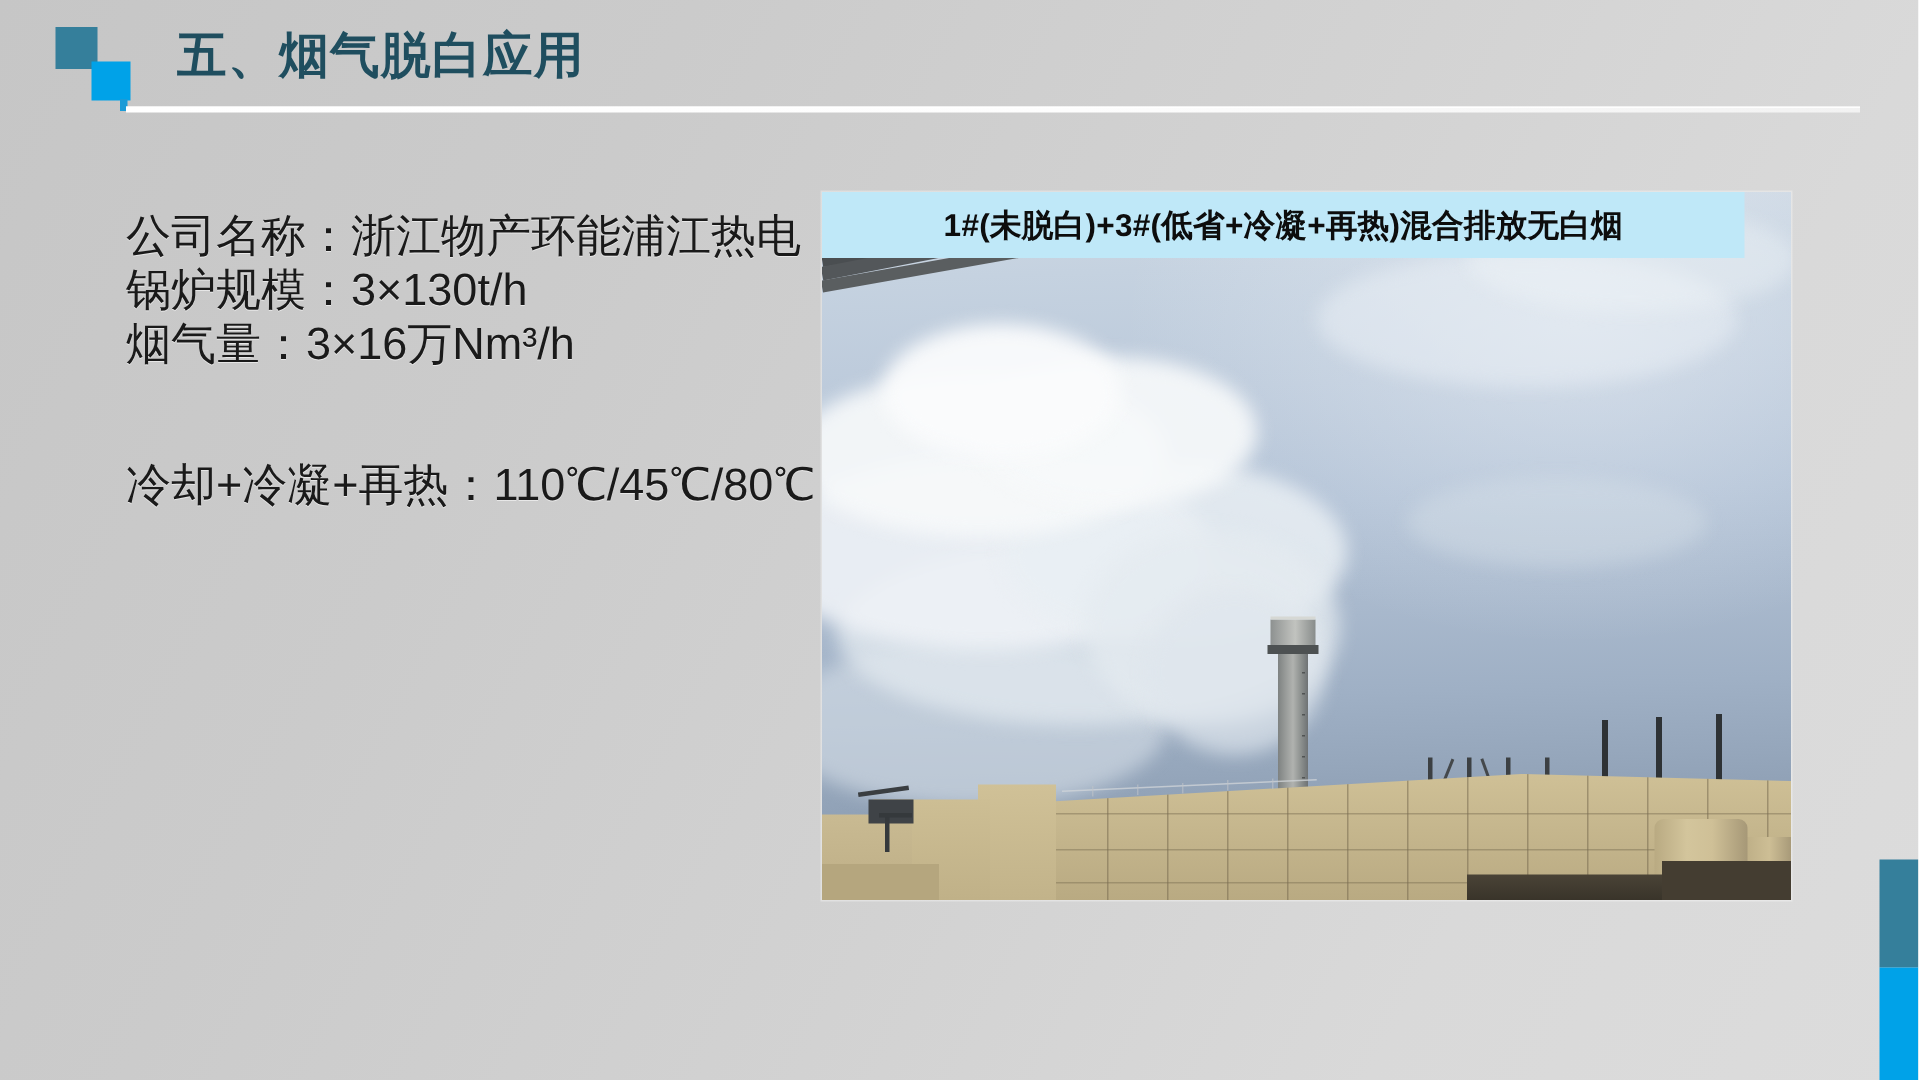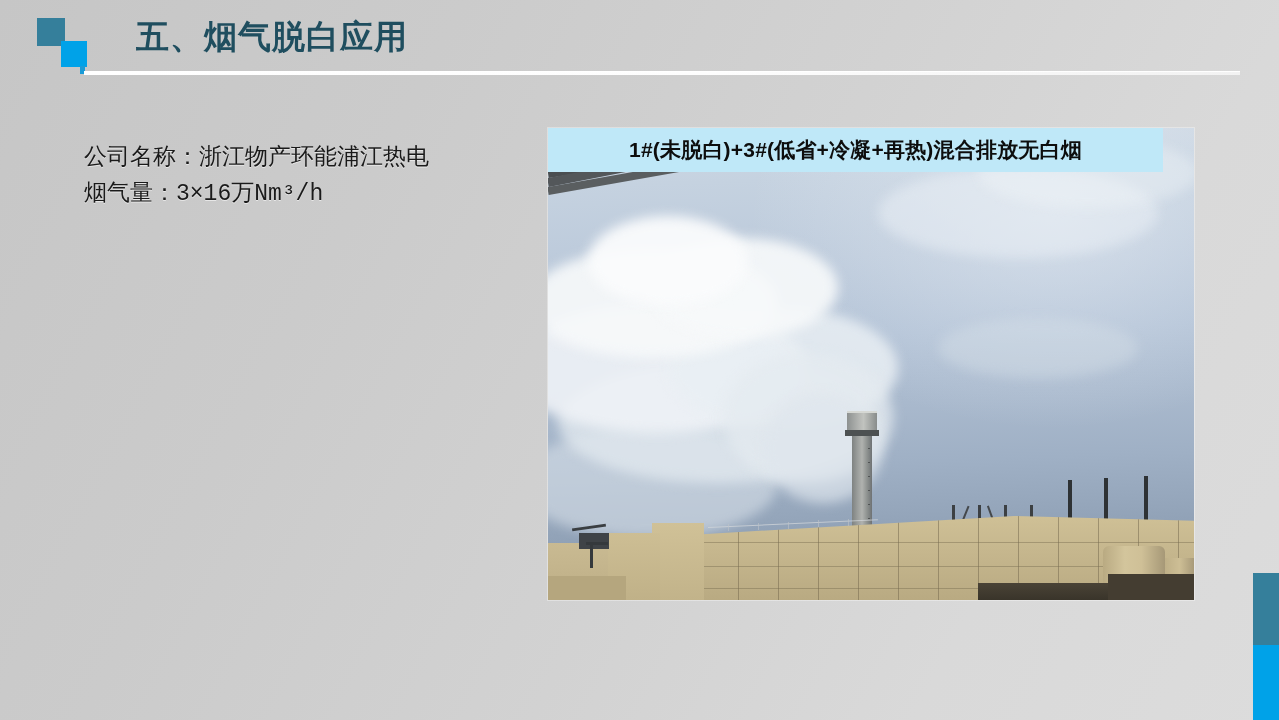--- a/index.html
+++ b/index.html
@@ -44,21 +44,20 @@
   #slide-title {
     position: absolute;
     left: 118px; top: 15px;
     font-family: "Liberation Sans", "DejaVu Sans", sans-serif;
     font-size: 33px;
     font-weight: bold;
     color: #1f4e5f;
     letter-spacing: 1px;
     white-space: nowrap;
     line-height: 44px;
-    margin-left: 18px;
   }
   #title-rule {
     position: absolute;
     left: 84px; top: 71px;
     width: 1156px; height: 3px;
     background: linear-gradient(90deg, #ffffff 0%, #fdfdfd 55%, #f2f2f2 100%);
     border-top: 1px solid rgba(255,255,255,0.9);
   }
   #title-rule-tick {
     position: absolute;
@@ -67,22 +66,22 @@
     background: #1a9bd7;
   }
 
   
   #left-col {
     position: absolute;
     left: 84px; top: 140px;
     width: 430px;
   }
   .text-line {
-    font-family: Liberation Mono, monospace;
-    font-size: 23px;
+    font-family: Liberation Sans, sans-serif;
+    font-size: 30px;
     color: #1a1a1a;
     line-height: 36px;
     white-space: nowrap;
     text-shadow: 0 1px 0 rgba(255,255,255,0.55);
   }
   #left-group-2 {
     margin-top: 58px;
   }
 
   
@@ -360,23 +359,25 @@
     <div class="deco-sq deco-sq-teal"></div>
     <div class="deco-sq deco-sq-blue"></div>
     <div id="slide-title">五、烟气脱白应用</div>
     <div id="title-rule-tick"></div>
     <div id="title-rule"></div>
   </div>
 
   <div id="left-col">
     <div id="left-group-1">
       <div class="text-line">公司名称：浙江物产环能浦江热电</div>
+      <div class="text-line">锅炉规模：3×130t/h</div>
       <div class="text-line">烟气量：3×16万Nm³/h</div>
     </div>
     <div id="left-group-2">
+      <div class="text-line">冷却+冷凝+再热：110℃/45℃/80℃</div>
     </div>
   </div>
 
   <div id="photo">
 
     <div class="sky"></div>
     <div class="sky-warm"></div>
 
     <div class="cloud cloud-j"></div>
     <div class="cloud cloud-k"></div>

